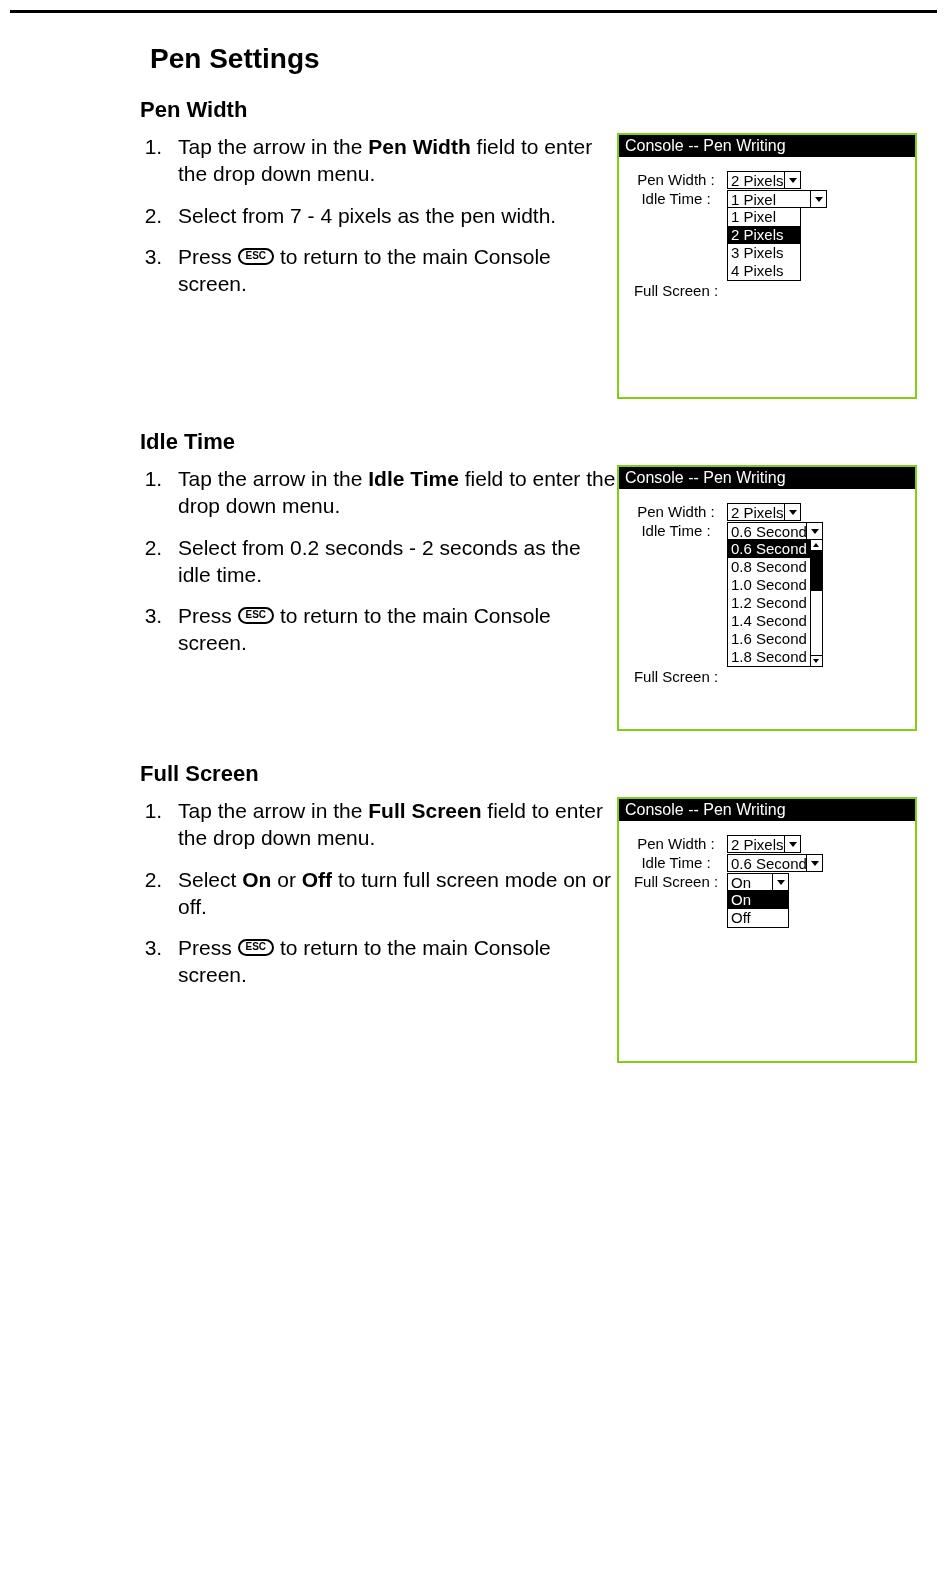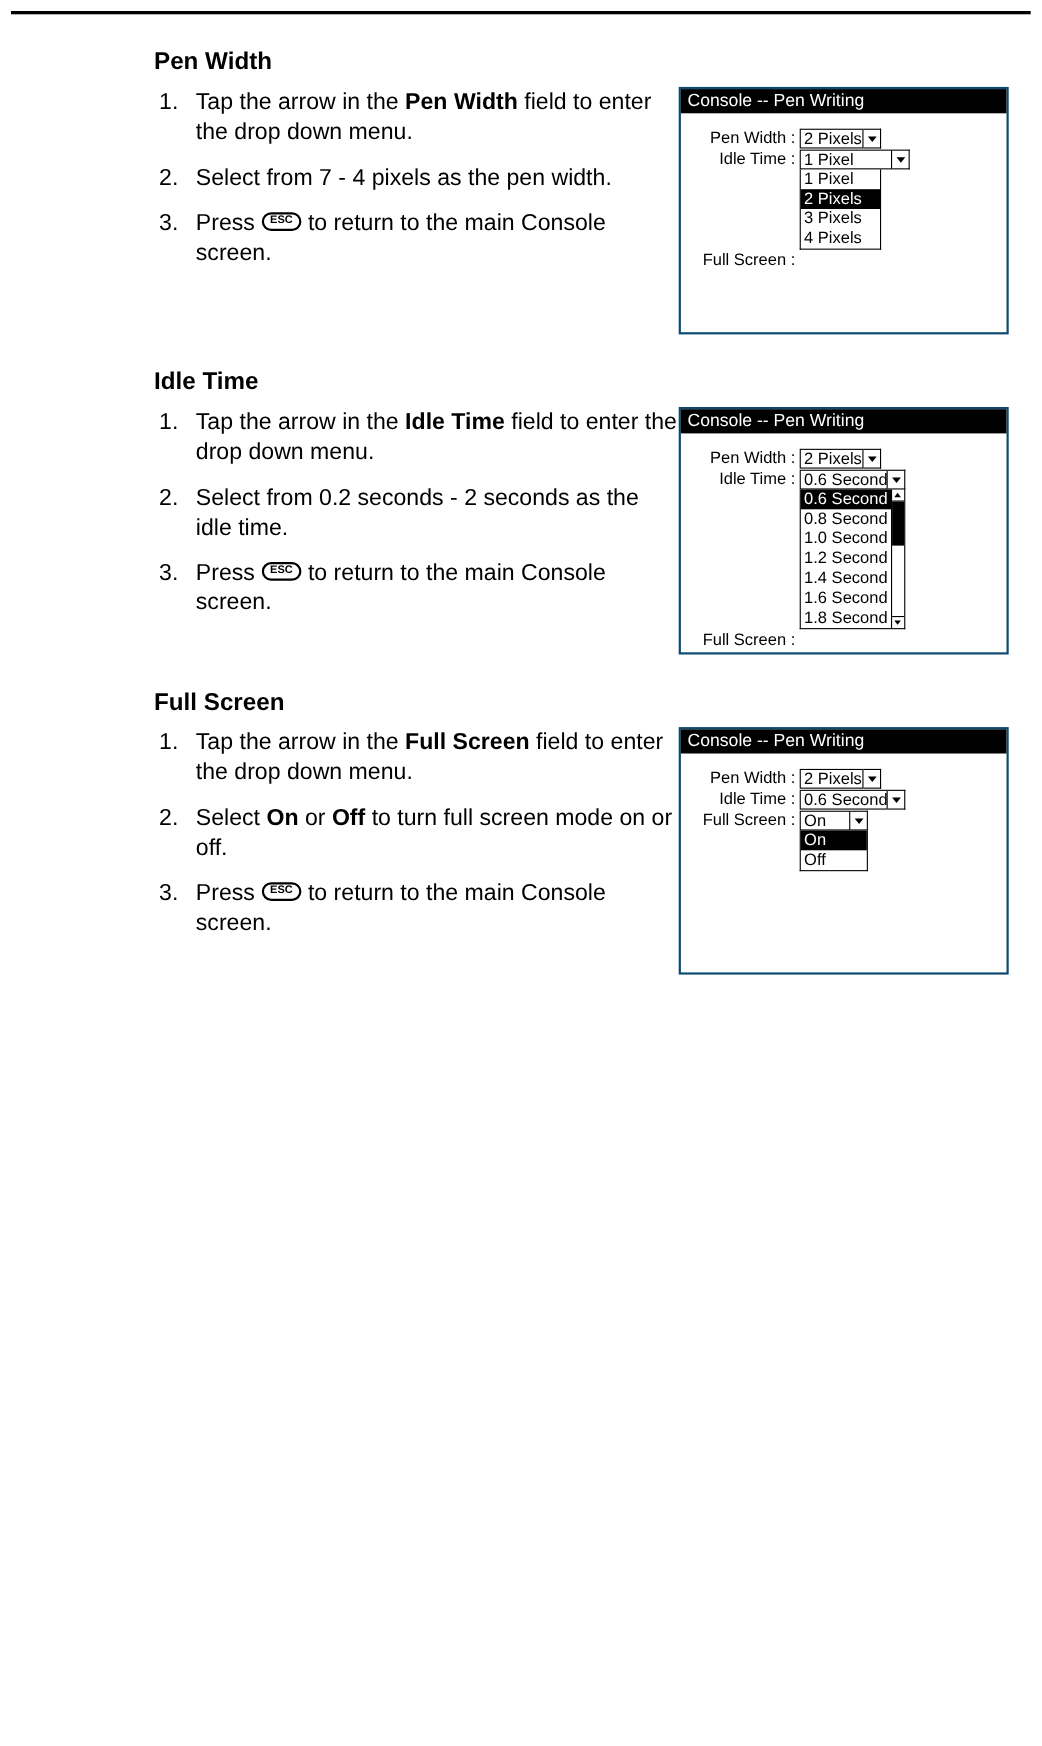--- a/index.html
+++ b/index.html
@@ -63,22 +63,22 @@
     font-size: 10px;
     font-weight: bold;
     padding: 1px 6px 2px 6px;
     vertical-align: middle;
     line-height: 1;
     position: relative;
     top: -2px;
   }
   .console {
     width: 300px;
-    height: 225px;
-    border: 2px solid #0c4a6e;
+    height: 266px;
+    border: 2px solid #84cc16;
     font-family: Arial, Helvetica, sans-serif;
     font-size: 15px;
     box-sizing: border-box;
     flex-shrink: 0;
   }
   .console .titlebar {
     background: #000;
     color: #fff;
     padding: 2px 6px;
     font-size: 16px;
@@ -86,21 +86,21 @@
   .console .body {
     padding: 14px 10px 0 10px;
   }
   .row {
     display: flex;
     align-items: flex-start;
     margin-bottom: 1px;
   }
   .row .lbl {
     width: 94px;
-    text-align: right;
+    text-align: center;
     padding-right: 4px;
     white-space: nowrap;
   }
   .combo {
     display: flex;
     position: relative;
   }
   .combo .val {
     border: 1px solid #000;
     padding: 0 3px;
@@ -195,20 +195,21 @@
   }
   b { font-weight: bold; }
 </style>
 </head>
 <body>
 
 <div class="page">
   <div class="top-rule"></div>
   <div class="content">
 
+    <h1>Pen Settings</h1>
 
 
     <h2>Pen Width</h2>
     <div class="sectionblock">
       <div class="textcol">
         <ol>
           <li>
             <span>Tap the arrow in the </span><b>Pen Width</b><span> field to enter the drop down menu.</span>
           </li>
           <li>Select from 7 - 4 pixels as the pen width.</li>

